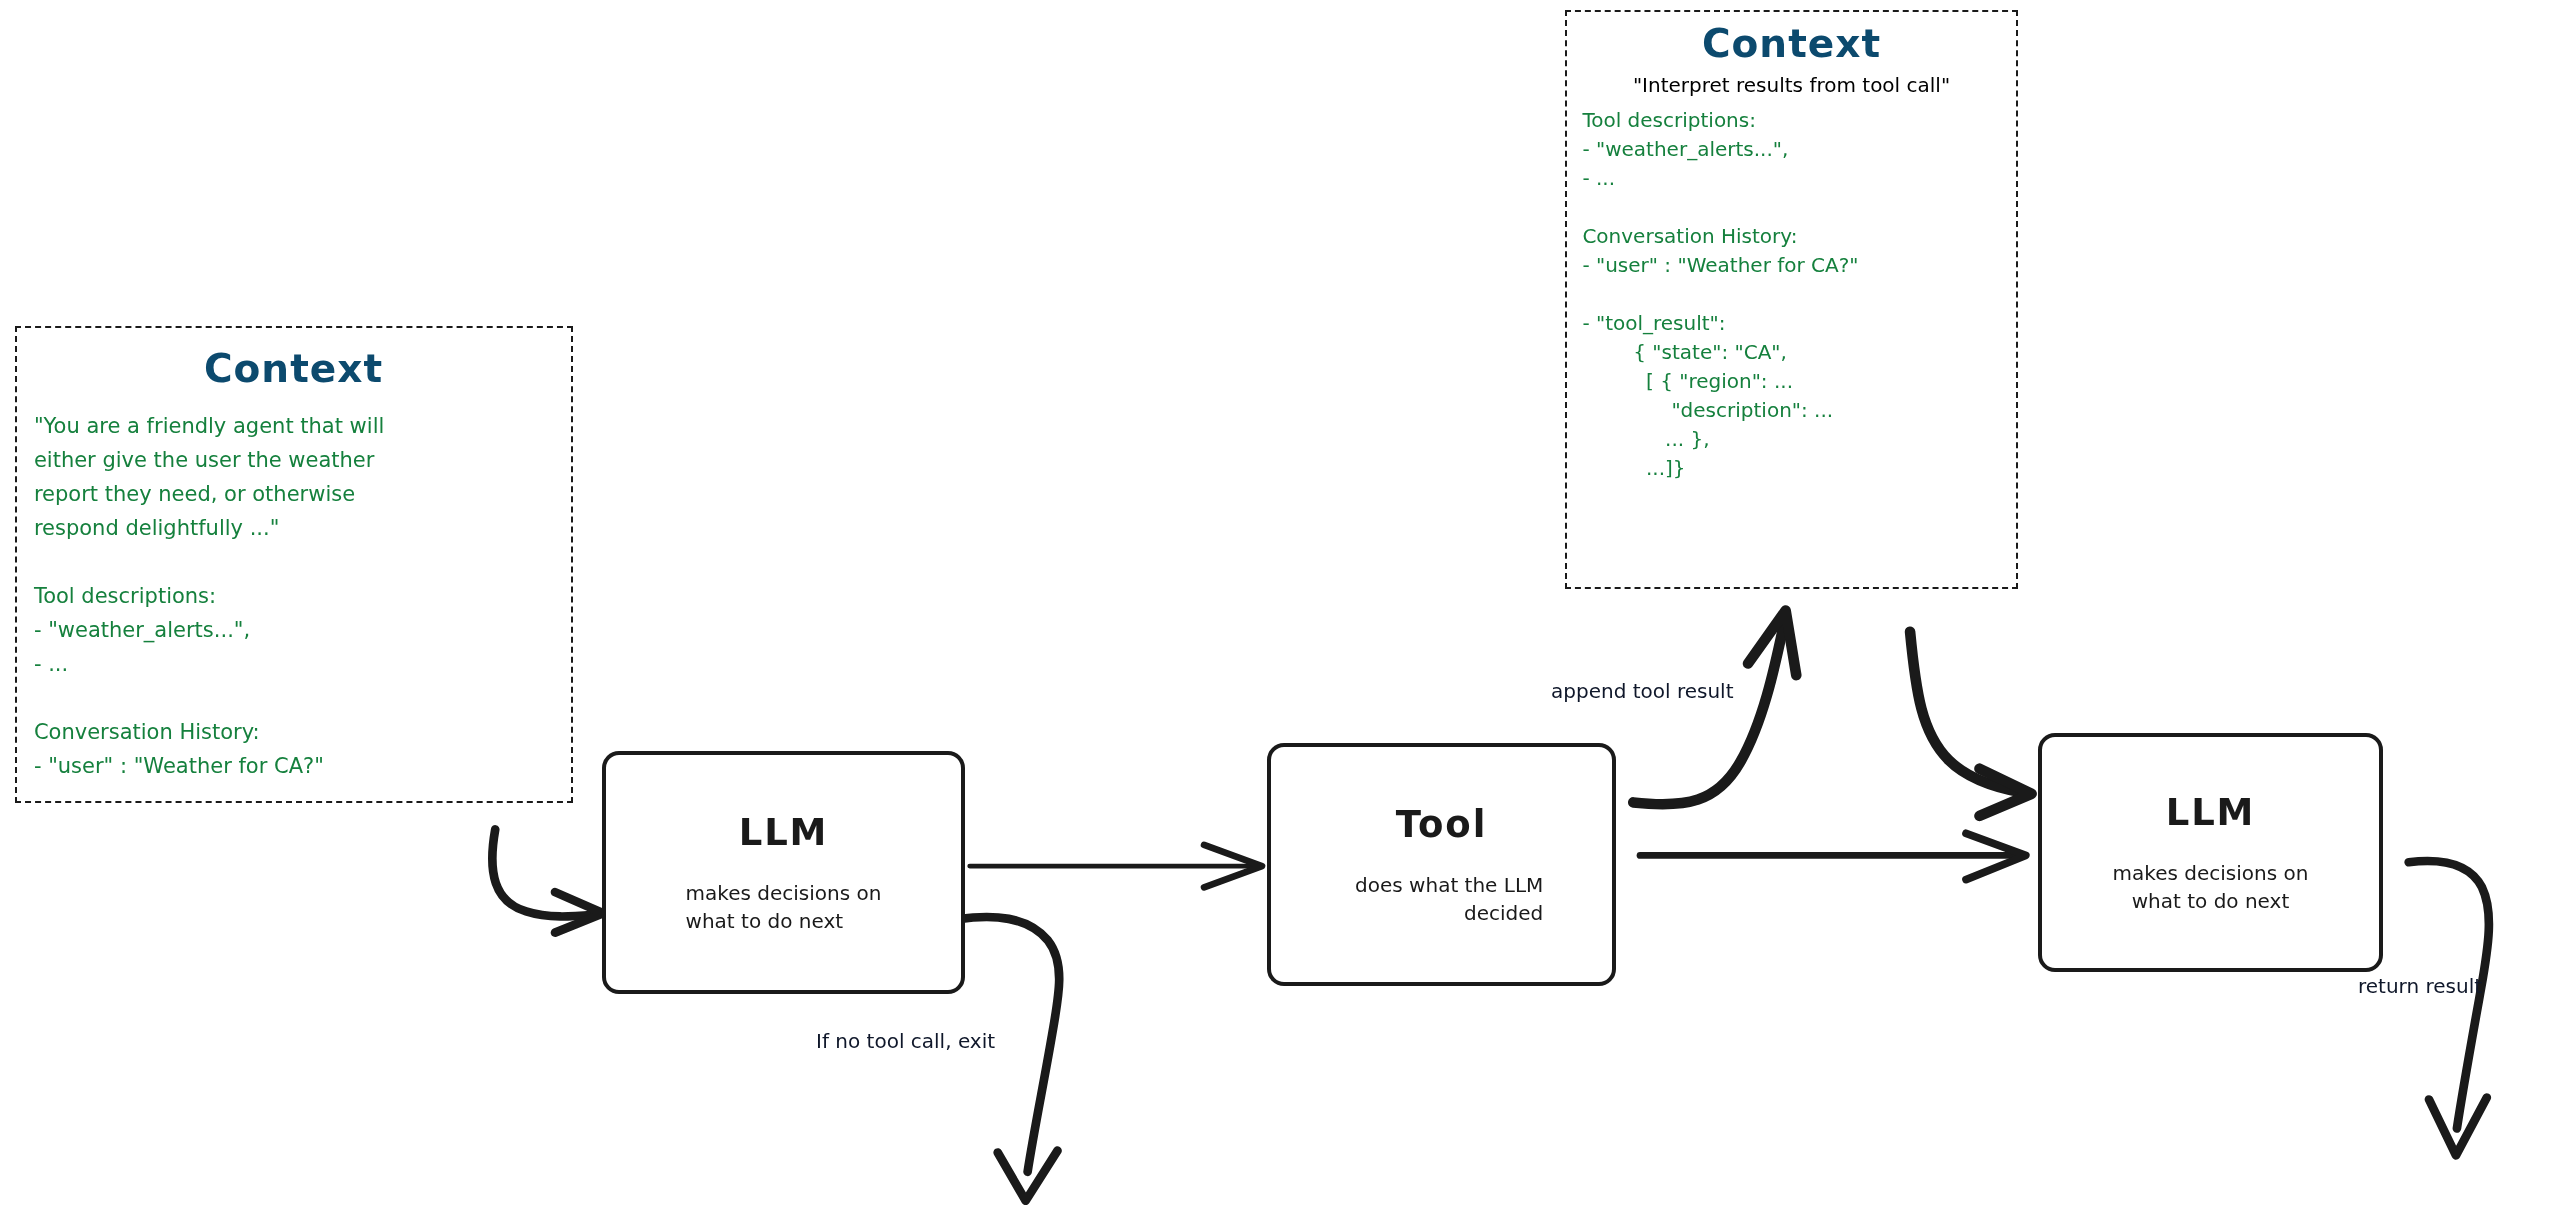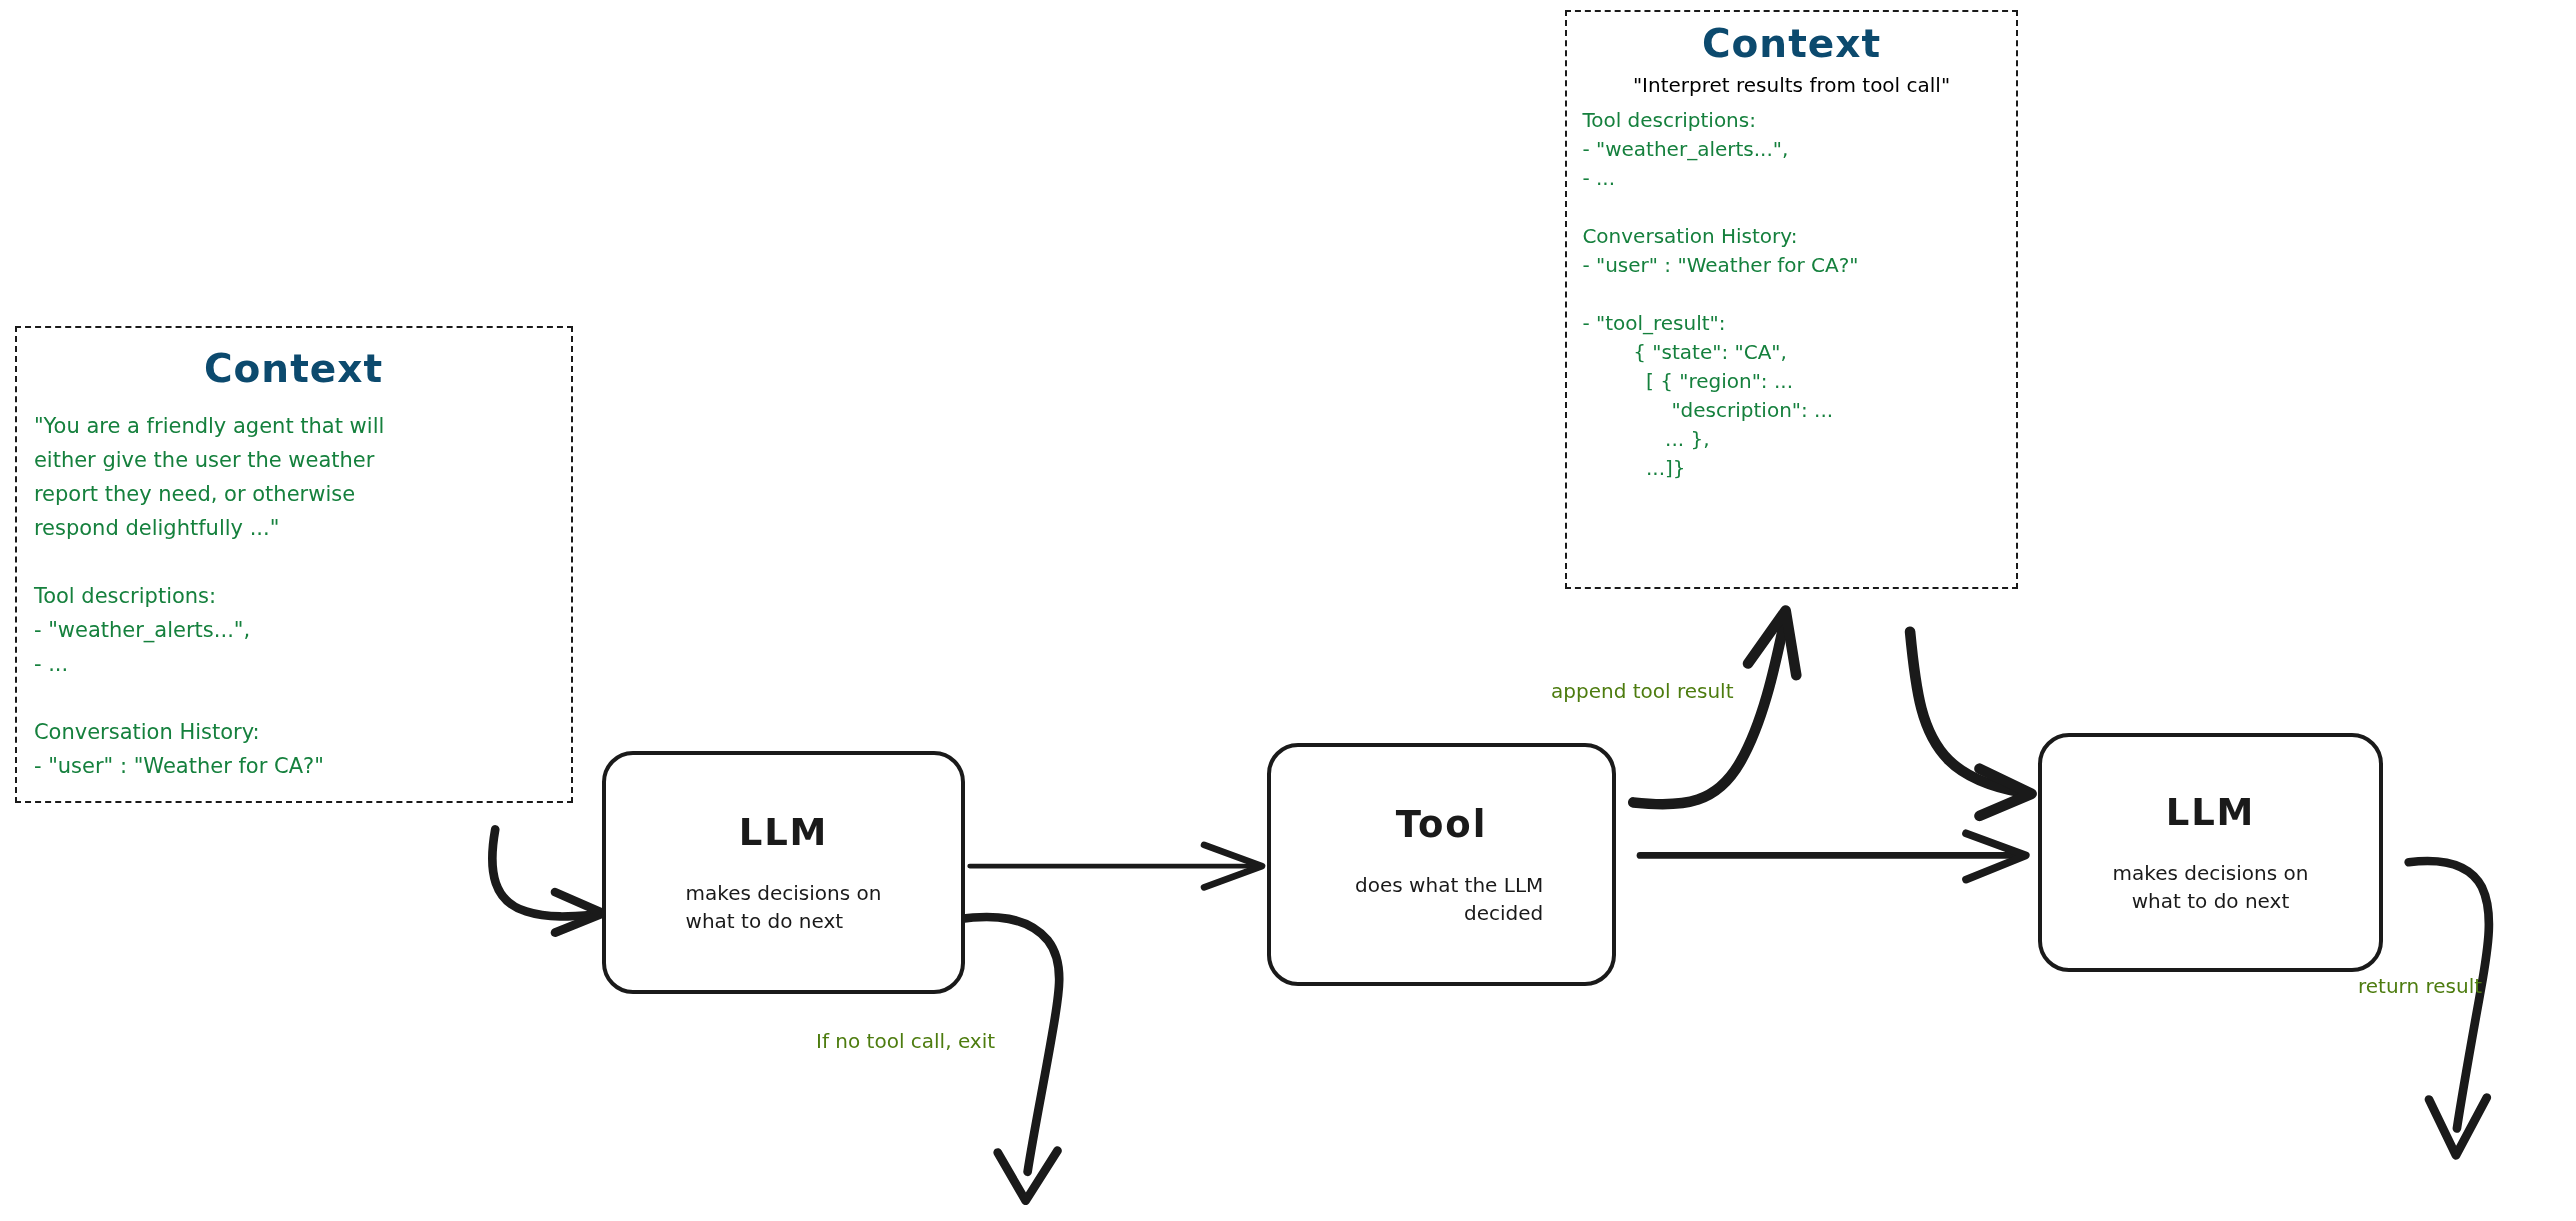--- a/index.html
+++ b/index.html
@@ -51,21 +51,21 @@
   
   #context-right { left: 1565px; top: 9.6px; width: 453px; height: 579px; }
   #context-right .ctx-title { font-size: 39px; line-height: 50px; margin-top: 7.7px; }
   #context-right .ctx-body  { font-size: 20px; line-height: 29px; margin: 5.8px 0 0 15.4px; }
   #context-right .ctx-sub   { font-size: 20px; line-height: 29px; text-align: center; margin: 1.9px 0 0 0;}
 
   .node {
     position: absolute;
     box-sizing: border-box;
     border: 4.8px solid #1a1a1a;
-    border-radius: 31px;
+    border-radius: 17px;
     background: #ffffff;
     display: flex;
     flex-direction: column;
     align-items: center;
     justify-content: center;
     text-align: center;
     color: #1a1a1a;
   }
   .node-title {
     font-family: "DejaVu Sans", sans-serif;
@@ -83,21 +83,21 @@
   #node-llm-1  { left: 602px;  top: 751px; width: 363px; height: 243px; }
   #node-tool   { left: 1267px; top: 743px; width: 349px; height: 243px; }
   #node-llm-2  { left: 2038px; top: 733px; width: 345px; height: 239px; }
   #node-tool .node-sub { text-align: right; margin-left: 15.4px; }
   #node-llm-1 .node-sub { text-align: left; }
 
   .edge-label {
     position: absolute;
     font-family: "DejaVu Sans", sans-serif;
     font-size: 20px;
-    color: #4d7c0f;
+    color: #0f172a;
     white-space: nowrap;
   }
   #label-append { left: 1551px; top: 679px; }
   #label-exit   { left: 816px;  top: 1029px; }
   #label-return { left: 2328px; top: 974px; margin-left: 30px; }
 </style>
 </head>
 <body>
 
 <div id="canvas">

